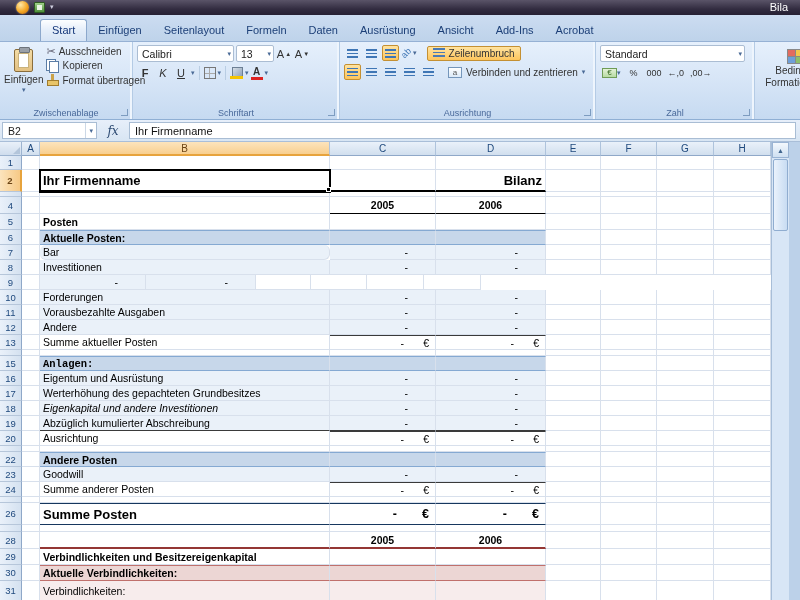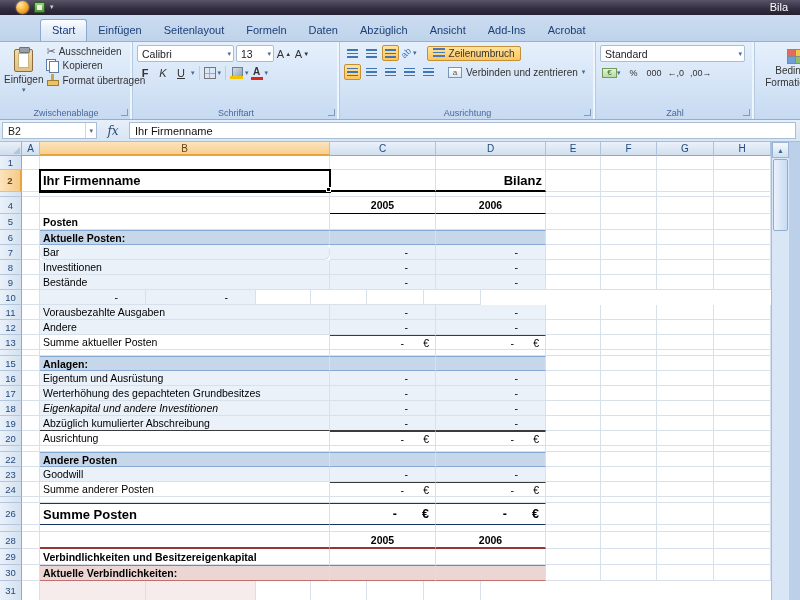--- a/index.html
+++ b/index.html
@@ -125,21 +125,21 @@
     <span class="qat-arrow">▾</span>
     <span class="title-text">Bila</span>
   </div>
 
   <div class="tabrow">
       <div class="tab active">Start</div>
       <div class="tab">Einfügen</div>
       <div class="tab">Seitenlayout</div>
       <div class="tab">Formeln</div>
       <div class="tab">Daten</div>
-      <div class="tab">Abzüglich</div>
+      <div class="tab">Ausrüstung</div>
       <div class="tab">Ansicht</div>
       <div class="tab">Add-Ins</div>
       <div class="tab">Acrobat</div>
     </div>
 
   <div class="ribbon">
 
     <div class="group" style="width:133px">
       <div class="g-body">
         <div class="bigbtn">
@@ -388,31 +388,31 @@
         <div class="cell bg-bluedata dash" style="width: 106px;">-</div>
         <div class="cell bg-bluedata dash" style="width: 110px;">-</div>
         <div class="cell" style="width: 55px;"></div>
         <div class="cell" style="width: 56px;"></div>
         <div class="cell" style="width: 57px;"></div>
         <div class="cell" style="width: 57px;"></div>
       </div>
       <div class="row" style="height: 15px;">
         <div class="rowhdr">9</div>
         <div class="cell" style="width: 18px;"></div>
-        <div class="cell bg-bluedata" style="width: 290px;">Bestände</div>
         <div class="cell bg-bluedata dash" style="width: 106px;">-</div>
         <div class="cell bg-bluedata dash" style="width: 110px;">-</div>
         <div class="cell" style="width: 55px;"></div>
         <div class="cell" style="width: 56px;"></div>
         <div class="cell" style="width: 57px;"></div>
         <div class="cell" style="width: 57px;"></div>
       </div>
       <div class="row" style="height: 15px;">
         <div class="rowhdr">10</div>
         <div class="cell" style="width: 18px;"></div>
+        <div class="cell bg-bluedata" style="width: 290px;">Forderungen</div>
         <div class="cell bg-bluedata dash" style="width: 106px;">-</div>
         <div class="cell bg-bluedata dash" style="width: 110px;">-</div>
         <div class="cell" style="width: 55px;"></div>
         <div class="cell" style="width: 56px;"></div>
         <div class="cell" style="width: 57px;"></div>
         <div class="cell" style="width: 57px;"></div>
       </div>
       <div class="row" style="height: 15px;">
         <div class="rowhdr">11</div>
         <div class="cell" style="width: 18px;"></div>
@@ -459,21 +459,21 @@
         <div class="cell" style="width: 106px;"></div>
         <div class="cell" style="width: 110px;"></div>
         <div class="cell" style="width: 55px;"></div>
         <div class="cell" style="width: 56px;"></div>
         <div class="cell" style="width: 57px;"></div>
         <div class="cell" style="width: 57px;"></div>
       </div>
       <div class="row" style="height: 15px;">
         <div class="rowhdr">15</div>
         <div class="cell" style="width: 18px;"></div>
-        <div class="cell bg-bluehead b-bold" style="width: 290px;">Anlagen:</div>
+        <div class="cell bg-bluehead b-bold" style="width: 290px; font-family: Liberation Mono, monospace;">Anlagen:</div>
         <div class="cell bg-bluehead" style="width: 106px;"></div>
         <div class="cell bg-bluehead" style="width: 110px;"></div>
         <div class="cell" style="width: 55px;"></div>
         <div class="cell" style="width: 56px;"></div>
         <div class="cell" style="width: 57px;"></div>
         <div class="cell" style="width: 57px;"></div>
       </div>
       <div class="row" style="height: 15px; text-align: center;">
         <div class="rowhdr">16</div>
         <div class="cell" style="width: 18px;"></div>
@@ -653,20 +653,21 @@
         <div class="cell bg-pinkhead" style="width: 106px;"></div>
         <div class="cell bg-pinkhead" style="width: 110px;"></div>
         <div class="cell" style="width: 55px;"></div>
         <div class="cell" style="width: 56px;"></div>
         <div class="cell" style="width: 57px;"></div>
         <div class="cell" style="width: 57px;"></div>
       </div>
       <div class="row" style="height: 20px;">
         <div class="rowhdr">31</div>
         <div class="cell" style="width: 18px;"></div>
+        <div class="cell bg-pinkdata" style="width: 290px;">Verbindlichkeiten:</div>
         <div class="cell bg-pinkdata" style="width: 106px;"></div>
         <div class="cell bg-pinkdata" style="width: 110px;"></div>
         <div class="cell" style="width: 55px;"></div>
         <div class="cell" style="width: 56px;"></div>
         <div class="cell" style="width: 57px;"></div>
         <div class="cell" style="width: 57px;"></div>
       </div>
     </div>
 
   <div class="vscroll">

